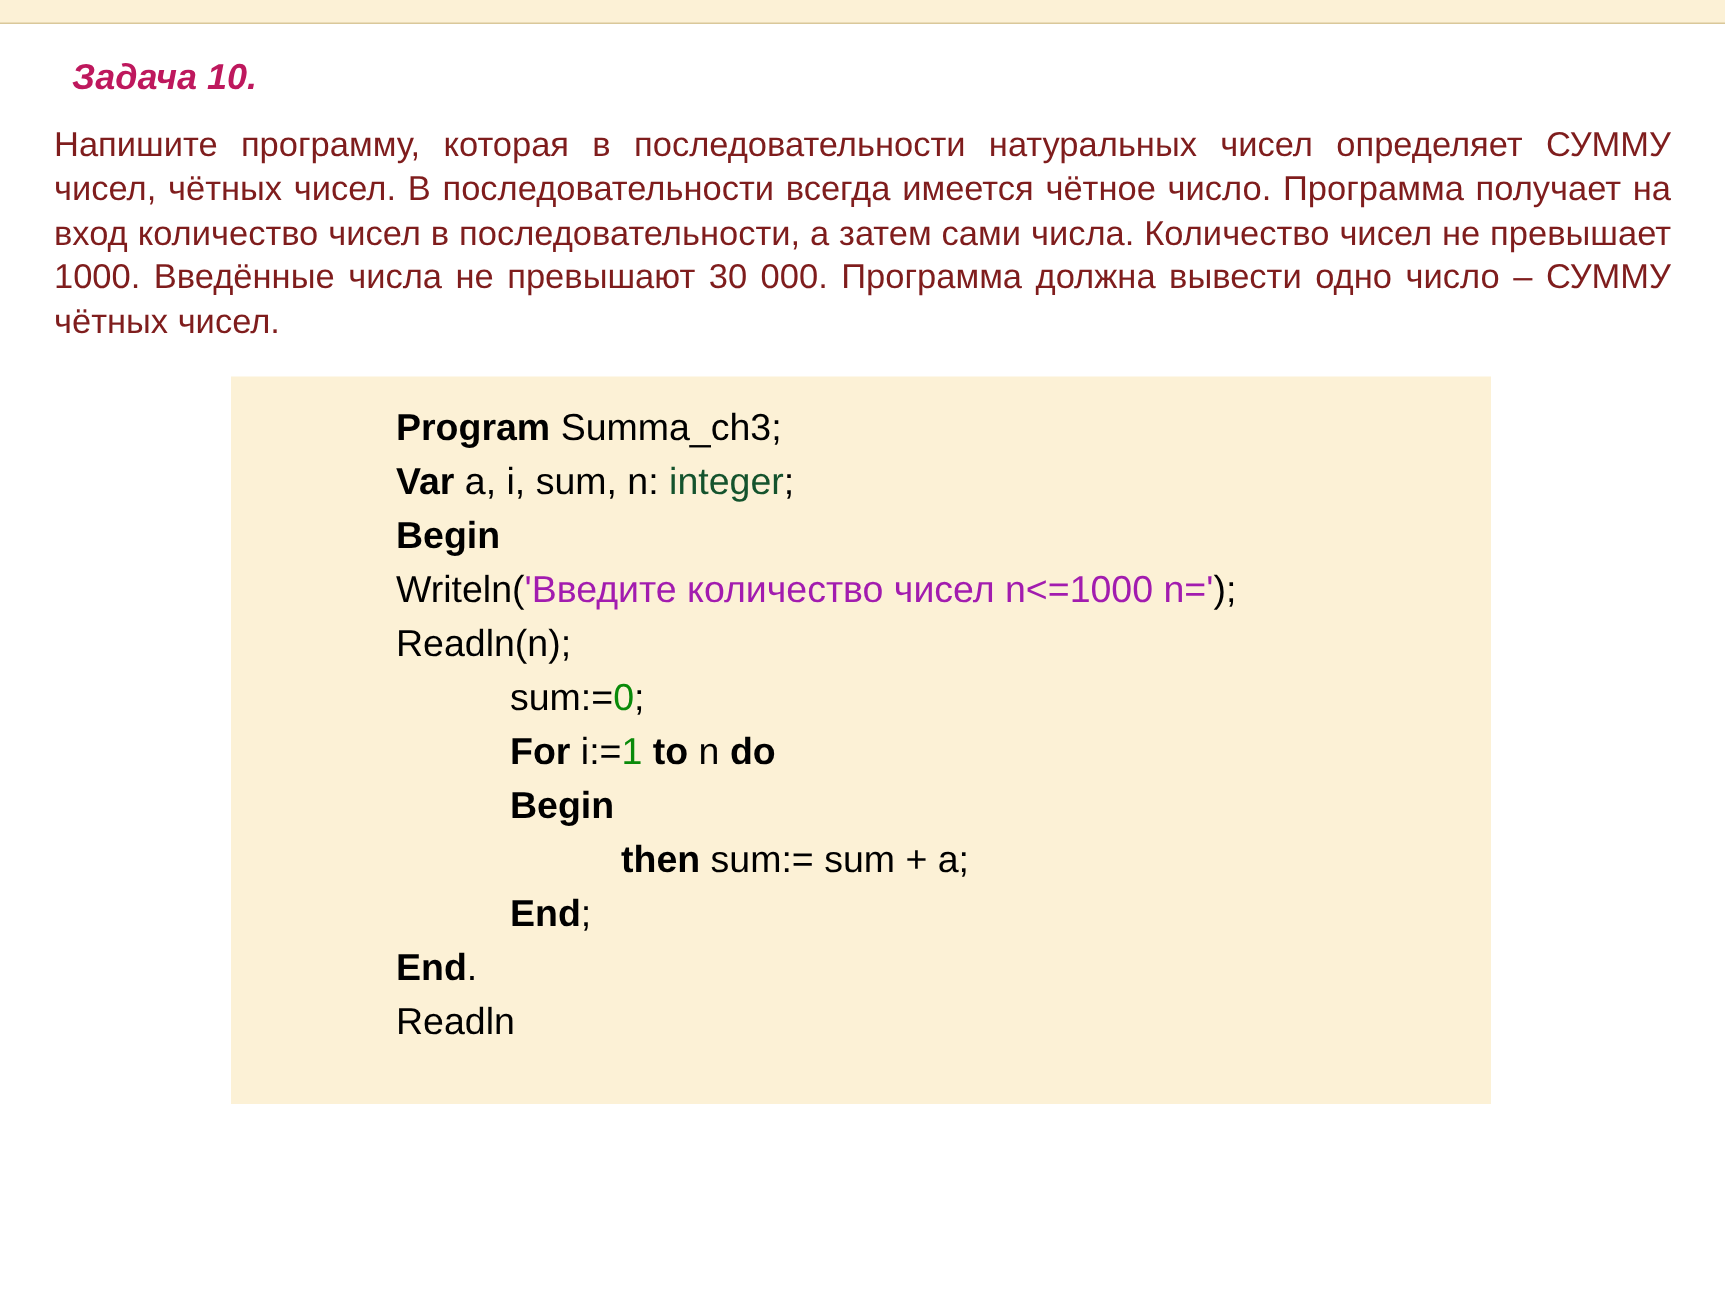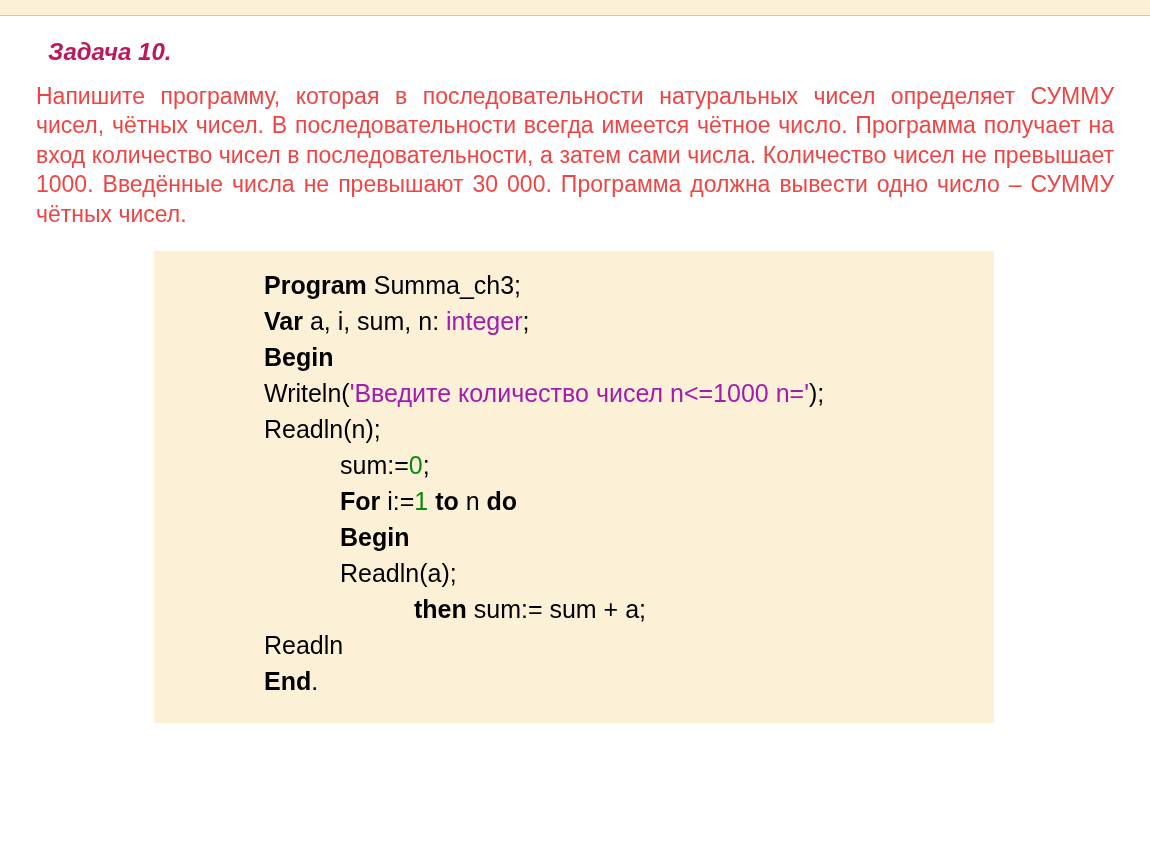--- a/index.html
+++ b/index.html
@@ -18,39 +18,39 @@
   }
   .task-title {
     color: #be185d;
     font-size: 24px;
     font-weight: bold;
     font-style: italic;
     margin-bottom: 16px;
     padding-left: 12px;
   }
   .task-text {
-    color: #ef4444;
+    color: #7f1d1d;
     font-size: 23px;
     line-height: 1.28;
     text-align: justify;
     margin-bottom: 22px;
   }
   .code-block {
     margin-left: 118px;
     margin-right: 120px;
     background: #fcf1d6;
-    padding: 16px 22px 24px 110px;
+    padding: 16px 22px 37px 110px;
     font-size: 25px;
     line-height: 1.44;
     color: #000;
     font-family: Arial, Helvetica, sans-serif;
   }
   .code-block .line { white-space: pre; }
   .kw { font-weight: bold; color: #000; }
-  .typ { color: #a21caf; }
+  .typ { color: #14532d; }
   .str { color: #a21caf; }
   .num { color: #0a8a0a; }
   .indent1 { padding-left: 76px; display: inline-block; }
   .indent2 { padding-left: 108px; display: inline-block; }
   .indent3 { padding-left: 150px; display: inline-block; }
 </style>
 </head>
 <body>
 
 <div class="top-bar"></div>
@@ -73,25 +73,25 @@
 
     <div class="line"><span>Readln(n);</span></div>
 
     <div class="line"><span class="indent1"><span>sum:=</span><span class="num">0</span><span>;</span></span></div>
 
     <div class="line"><span class="indent1"><span class="kw">For</span><span> i:=</span><span class="num">1</span><span> </span><span class="kw">to</span><span> n </span><span class="kw">do</span></span></div>
 
     <div class="line"><span class="indent1"><span class="kw">Begin</span></span></div>
 
 
-    <div class="line"><span class="indent1"><span>Readln(a);</span></span></div>
 
 
     <div class="line"><span class="indent3"><span class="kw">then</span><span> sum:= sum + a;</span></span></div>
 
+    <div class="line"><span class="indent1"><span class="kw">End</span><span>;</span></span></div>
 
 
+    <div class="line"><span class="kw">End</span><span>.</span></div>
+
     <div class="line"><span>Readln</span></div>
-
-    <div class="line"><span class="kw">End</span><span>.</span></div>
 
   </div>
 </div>
 
 </body></html>

